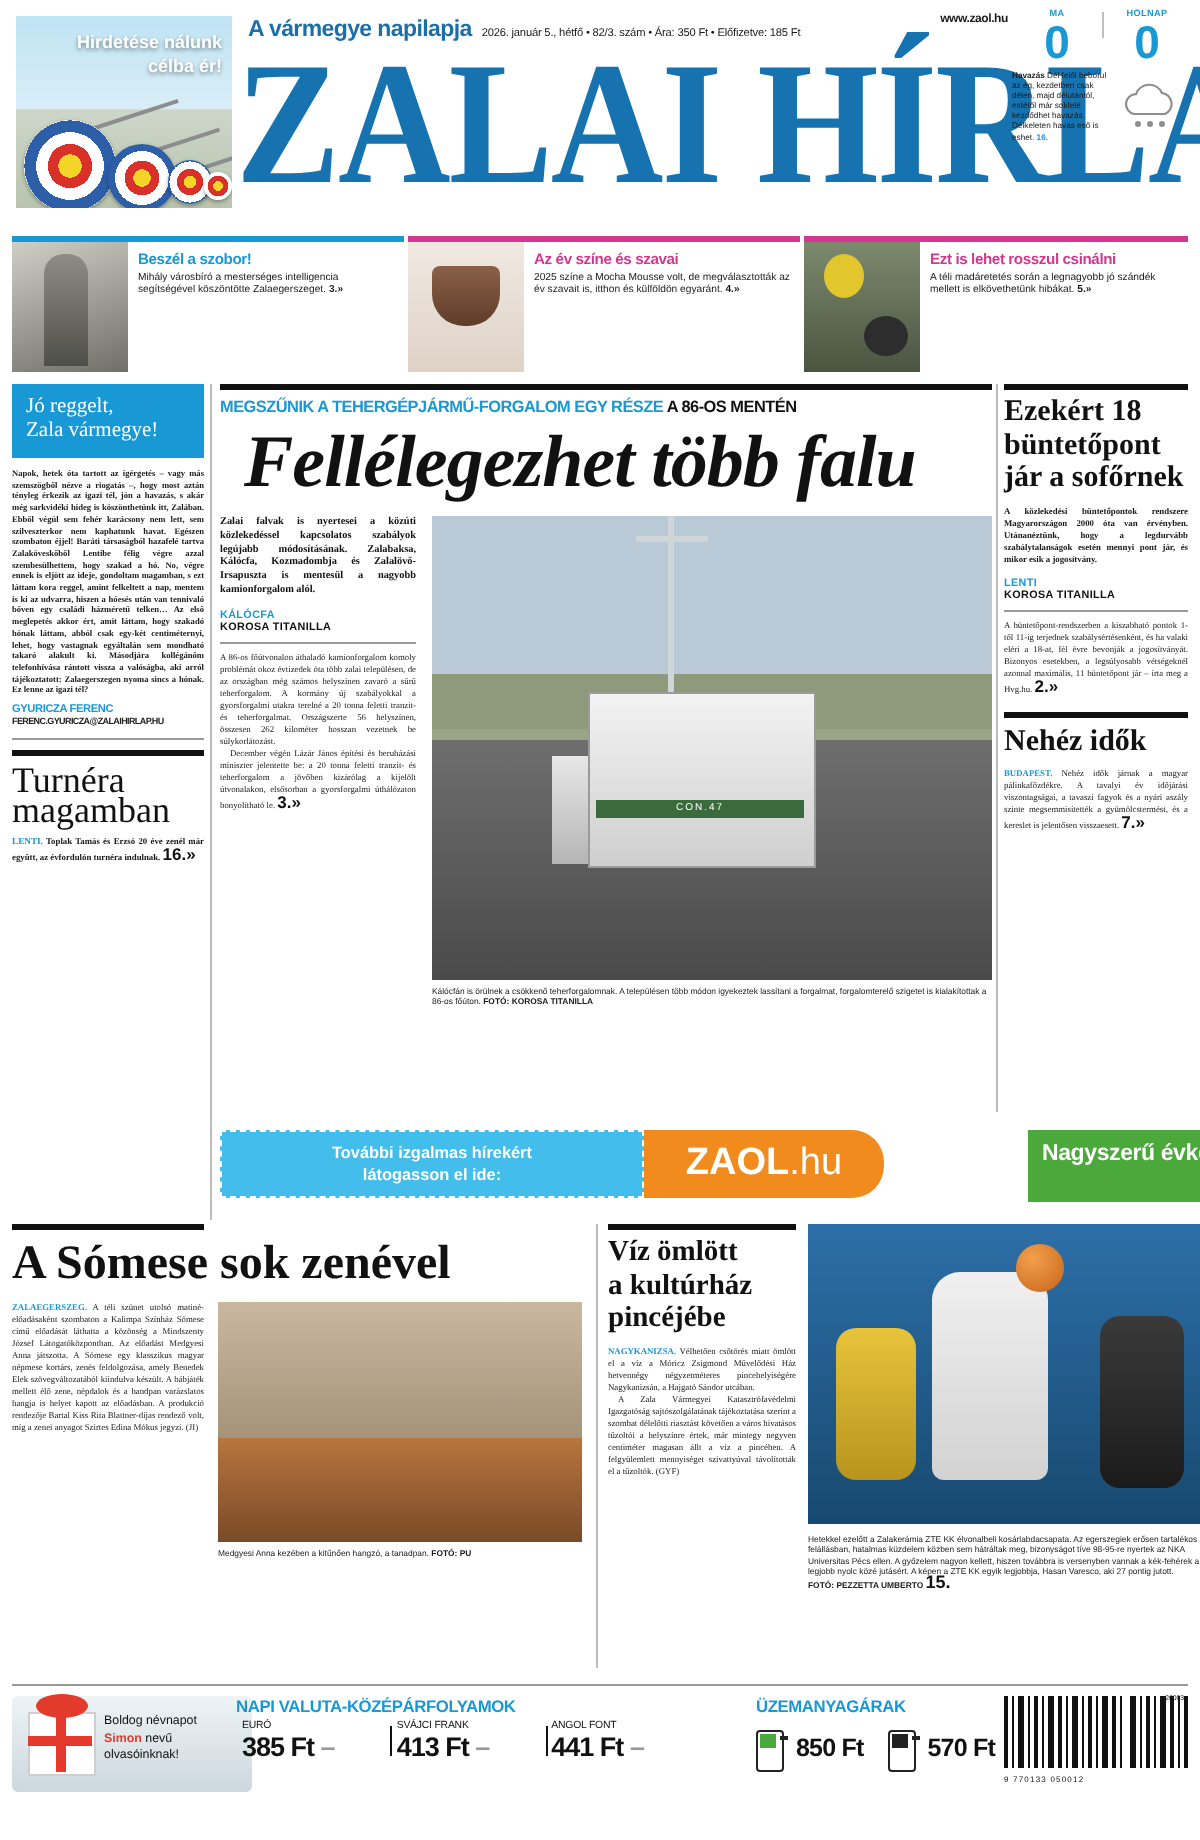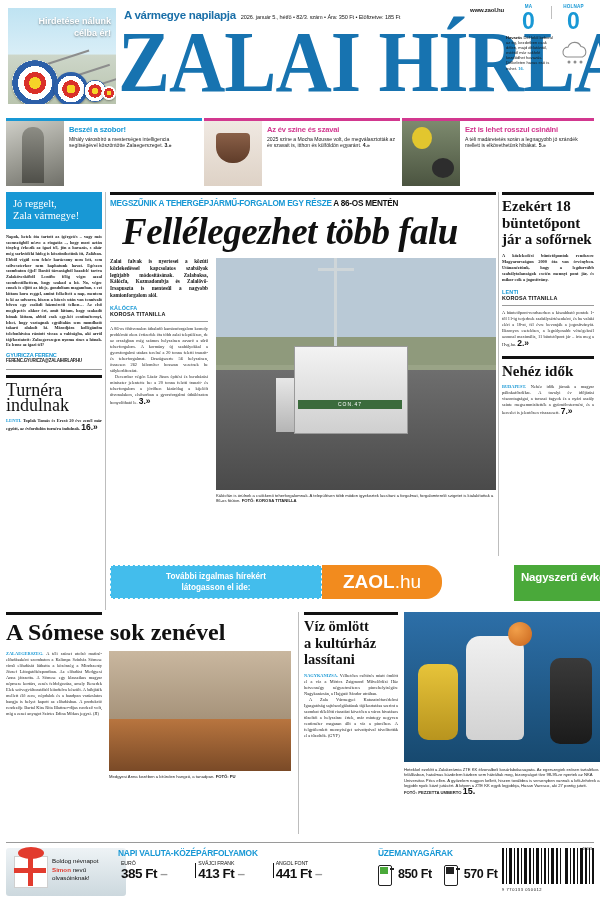--- a/index.html
+++ b/index.html
@@ -304,21 +304,21 @@
       <div class="sig">
         <div class="sig-name">GYURICZA FERENC</div>
         <div class="sig-mail">FERENC.GYURICZA@ZALAIHIRLAP.HU</div>
       </div>
 
       <div class="rule-thin" style="margin:6px 0 5px 0"></div>
       <div class="rule-thick"></div>
 
       <div class="rail-h serif">
         <span>Turnéra</span><br>
-        <span>indulnak</span>
+        <span>magamban</span>
       </div>
 
       <div class="body-text" style="font-weight:bold;">
         <span class="lead-city">LENTI.</span>
         <span>Toplak Tamás és Erzsó 20 éve zenél már együtt, az évfordulón turnéra indulnak.</span>
         <span class="pgref">16.</span><span class="pgref arw">»</span>
       </div>
     </div>
 
     <div class="centre">
@@ -432,21 +432,21 @@
           </div>
         </div>
       </div>
     </div>
 
     <div style="position:absolute;left:298px;top:0;width:94px;">
       <div class="rule-thick"></div>
       <h2 class="midhead">
         <span>Víz ömlött</span><br>
         <span>a kultúrház</span><br>
-        <span>lassítani</span>
+        <span>pincéjébe</span>
       </h2>
       <div class="body-text">
         <p class="first">
           <b class="cyan">NAGYKANIZSA.</b>
           <span>Vélhetően csőtörés miatt ömlött el a víz a Móricz Zsigmond Művelődési Ház hetvennégy négyzetméteres pincehelyiségére Nagykanizsán, a Hajgató Sándor utcában.</span>
         </p>
         <p>A Zala Vármegyei Katasztrófavédelmi Igazgatóság sajtószolgálatának tájékoztatása szerint a szombat délelőtti riasztást követően a város hivatásos tűzoltói a helyszínre értek, már mintegy negyven centiméter magasan állt a víz a pincében. A felgyülemlett mennyiséget szivattyúval távolították el a tűzoltók. (GYF)</p>
       </div>
     </div>
 

